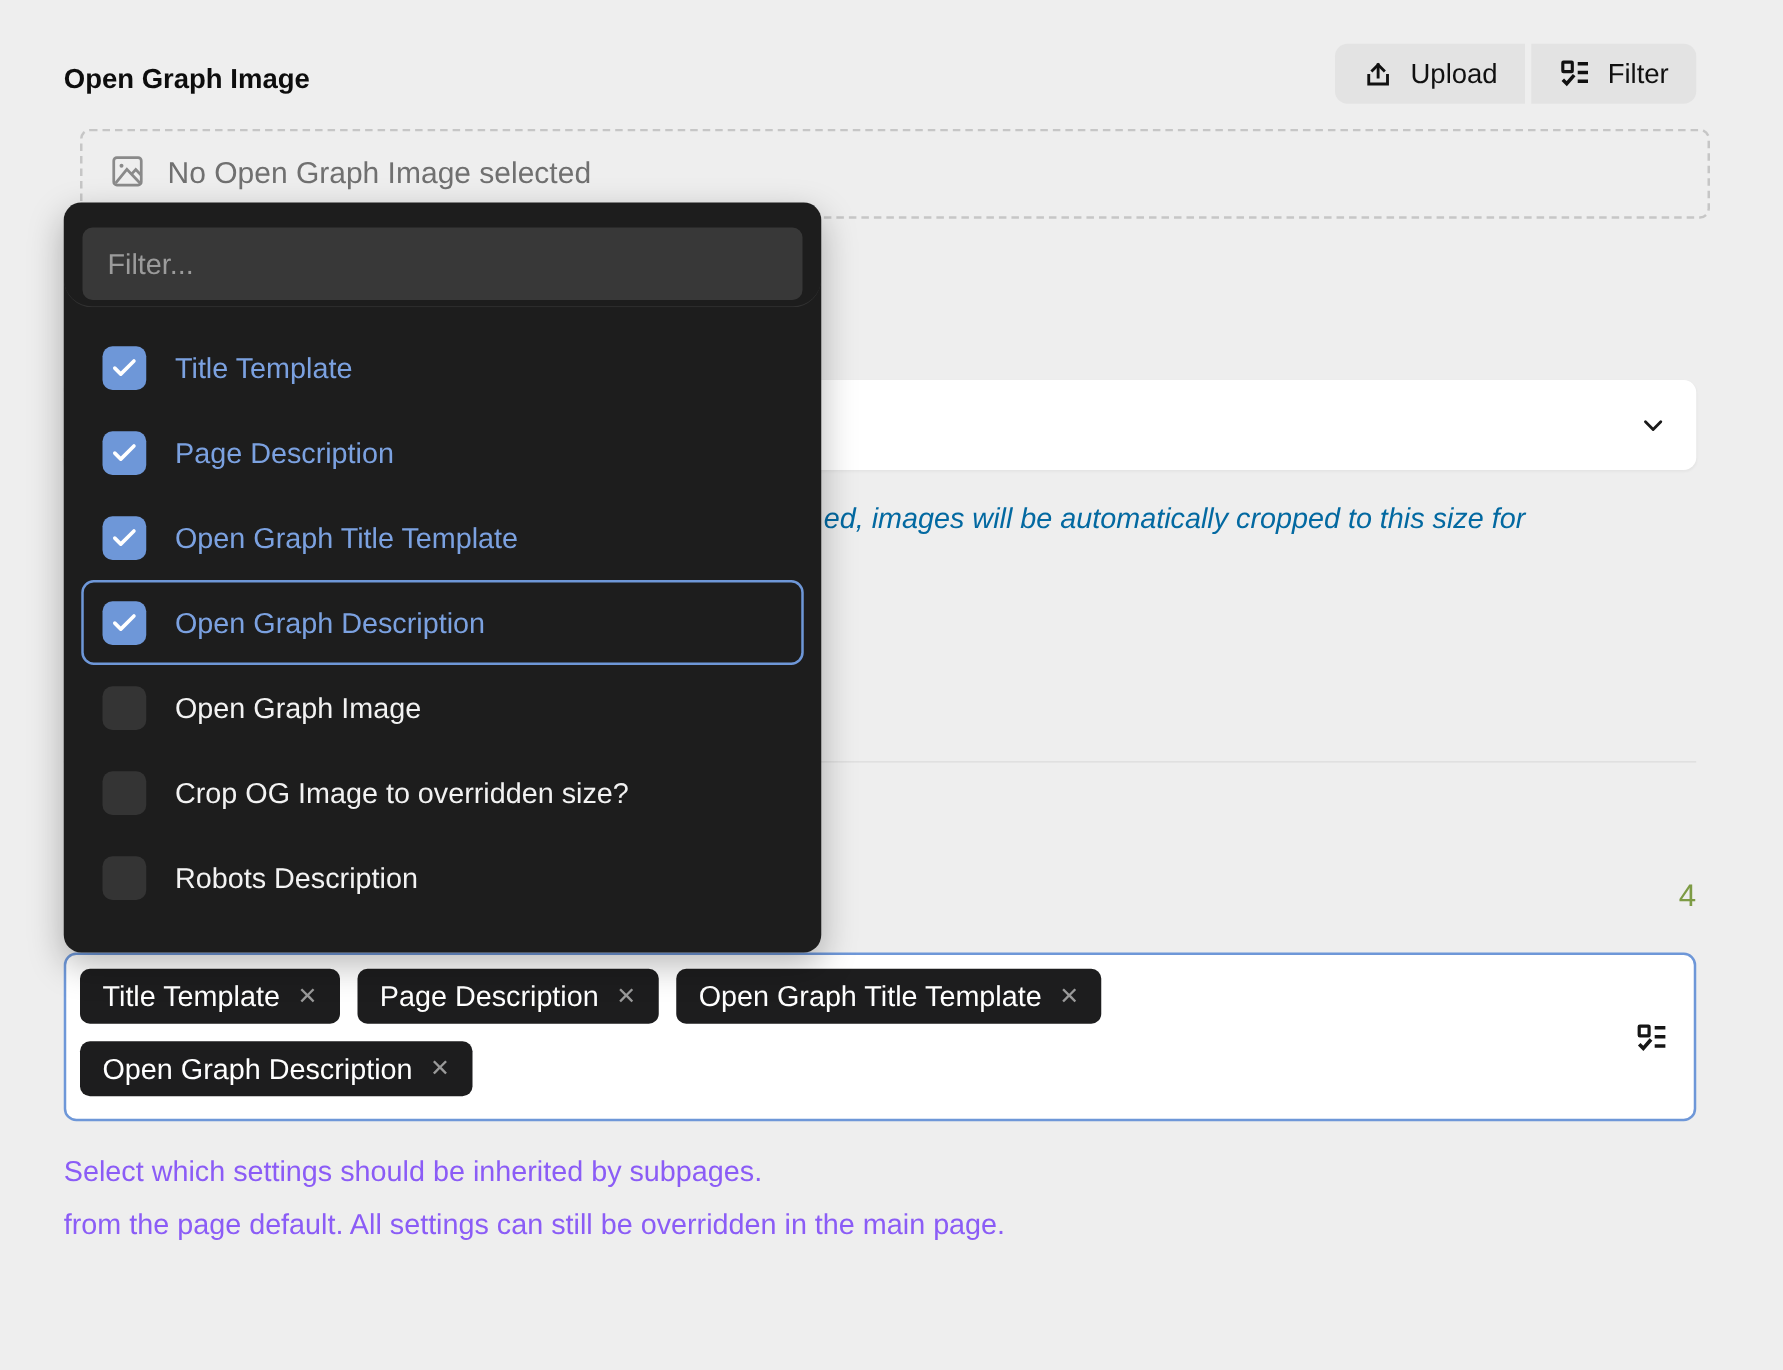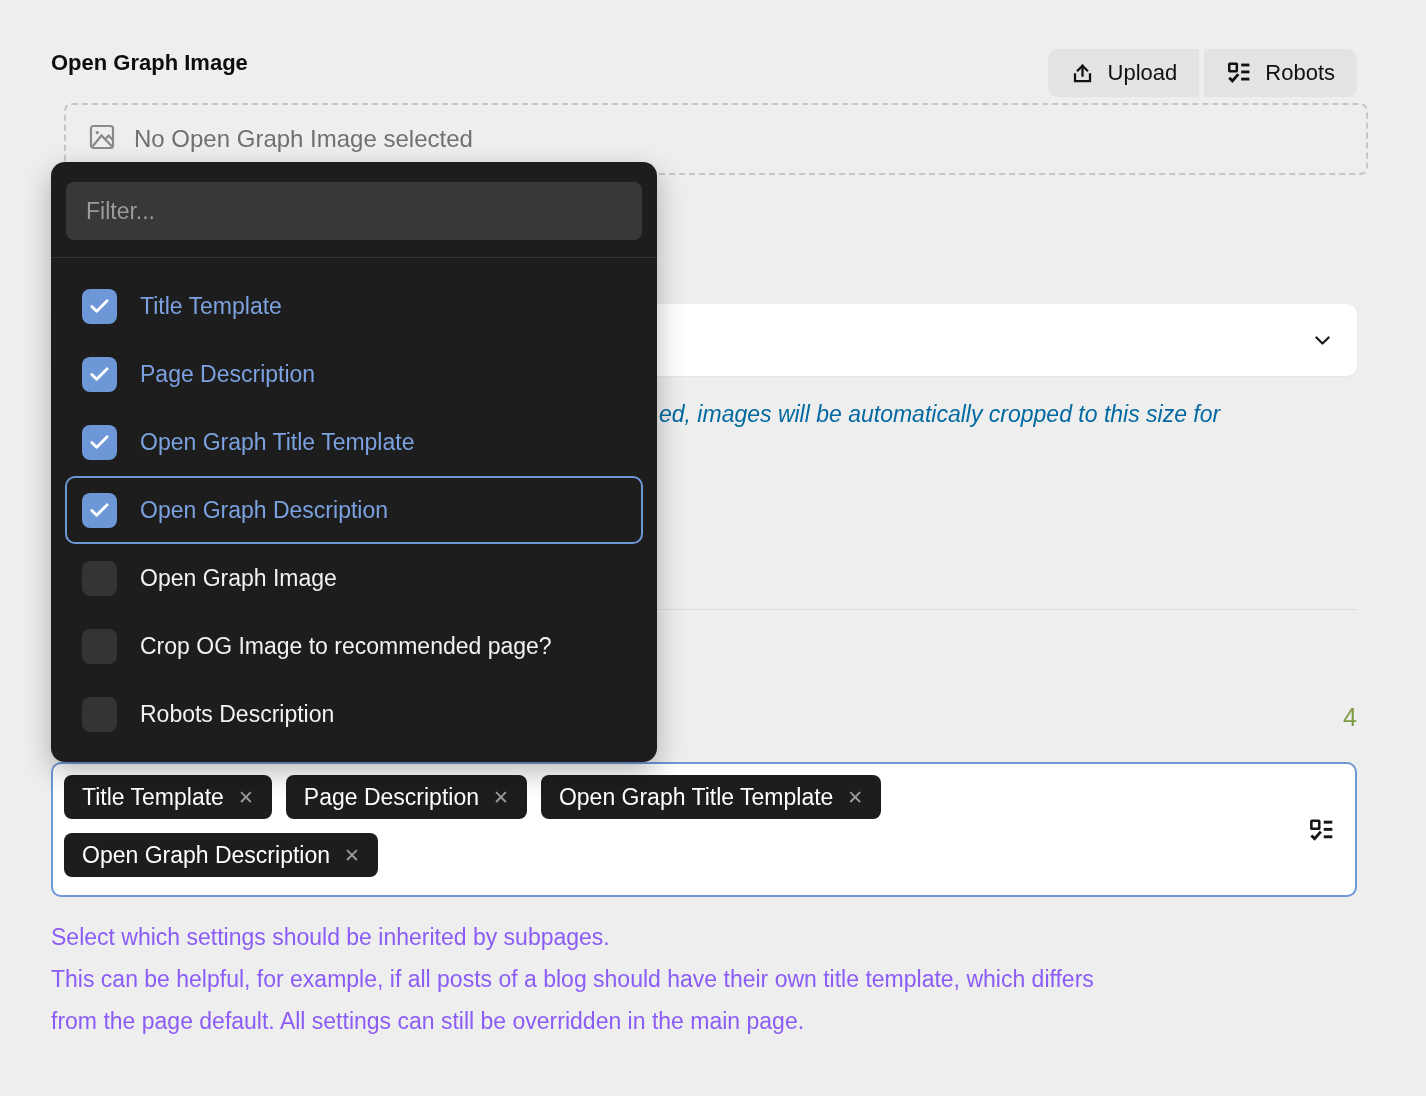--- a/index.html
+++ b/index.html
@@ -10,21 +10,21 @@
     font-family:"Liberation Sans","DejaVu Sans",sans-serif;
     color:#111;
     overflow:hidden;
   }
   
   .field-label {
     position:absolute; left:51px; top:50px;
     font-size:22px; font-weight:600; color:#0d0d0d;
   }
   .btn-group {
-    position:absolute; top:49px; right:69px;
+    position:absolute; top:35px; right:69px;
     display:flex; gap:5px; height:48px;
   }
   .btn {
     display:flex; align-items:center; gap:13px;
     background:#e3e3e3; border:none; cursor:pointer;
     padding:0 22px; font-size:22px; font-weight:500; color:#111;
     font-family:inherit;
   }
   .btn:first-child { border-radius:10px 0 0 10px; }
   .btn:last-child  { border-radius:0 10px 10px 0; }
@@ -80,22 +80,23 @@
     font-size:23px; line-height:42px; color:#8b5cf6;
   }
 
   
   .dropdown {
     position:absolute; left:51px; top:162px; width:606px; height:600px;
     background:#1d1d1d; border-radius:14px; z-index:10;
     box-shadow:0 10px 28px rgba(0,0,0,.28);
   }
   .dropdown .filter-area {
-    padding:20px 15px 17px 15px;
+    padding:20px 15px 5px 15px;
     border-bottom:1px solid rgba(255,255,255,.09);
+    border-radius:23px;
   }
   .dropdown input.filter {
     width:100%; height:58px; background:#383838; border:none; outline:none;
     border-radius:8px; padding:0 20px; font-size:23px; color:#e8e8e8;
     font-family:inherit;
   }
   .dropdown input.filter::placeholder { color:#9b9b9b; }
   .options { padding:14px 14px 12px 14px; }
   .option {
     display:flex; align-items:center; height:68px;
@@ -132,21 +133,21 @@
   <button class="btn">
     <span>
       <svg width="26" height="26" viewBox="0 0 24 24" fill="none" stroke="#111" stroke-width="2.3">
         <rect x="3" y="3.4" width="7" height="7" rx="0.5"></rect>
         <path d="M14 4.6 H21.6" stroke-width="2.6"></path>
         <path d="M14 11 H21.6" stroke-width="2.6"></path>
         <path d="M14 17.6 H21.6" stroke-width="2.6"></path>
         <path d="M3 16.4 l2.9 2.9 L11.4 13" stroke-width="2.6" fill="none"></path>
       </svg>
     </span>
-    <span>Robots</span>
+    <span>Filter</span>
   </button>
 </div>
 
 <div class="og-placeholder">
   <span>
     <svg width="28" height="28" viewBox="0 0 28 28" fill="none" stroke="#8a8a8a" stroke-width="2.2">
       <rect x="3" y="3" width="22" height="22" rx="2.5"></rect>
       <circle cx="9.2" cy="9.6" r="1.6" fill="#8a8a8a" stroke="none"></circle>
       <path d="M4.5 23.5 L13.5 12.5 L24.5 24"></path>
       <path d="M17 16.5 L20.6 12.6 L25 17.2"></path>
@@ -191,21 +192,20 @@
       <path d="M14 4.6 H21.6" stroke-width="2.6"></path>
       <path d="M14 11 H21.6" stroke-width="2.6"></path>
       <path d="M14 17.6 H21.6" stroke-width="2.6"></path>
       <path d="M3 16.4 l2.9 2.9 L11.4 13" stroke-width="2.6" fill="none"></path>
     </svg>
   </span>
 </div>
 
 <div class="help-text">
     <div>Select which settings should be inherited by subpages.</div>
-    <div>This can be helpful, for example, if all posts of a blog should have their own title template, which differs</div>
     <div>from the page default. All settings can still be overridden in the main page.</div>
   </div>
 
 <div class="dropdown">
   <div class="filter-area">
     <input class="filter" type="text" placeholder="Filter..." style="">
   </div>
   <div class="options">
       <div class="option checked">
     <span class="cbx">
@@ -242,21 +242,21 @@
       <div class="option">
     <span class="cbx">
       
     </span>
     <span class="lbl">Open Graph Image</span>
   </div>
       <div class="option">
     <span class="cbx">
       
     </span>
-    <span class="lbl">Crop OG Image to recommended page?</span>
+    <span class="lbl">Crop OG Image to overridden size?</span>
   </div>
       <div class="option">
     <span class="cbx">
       
     </span>
     <span class="lbl">Robots Description</span>
   </div>
     </div>
 </div>
 

